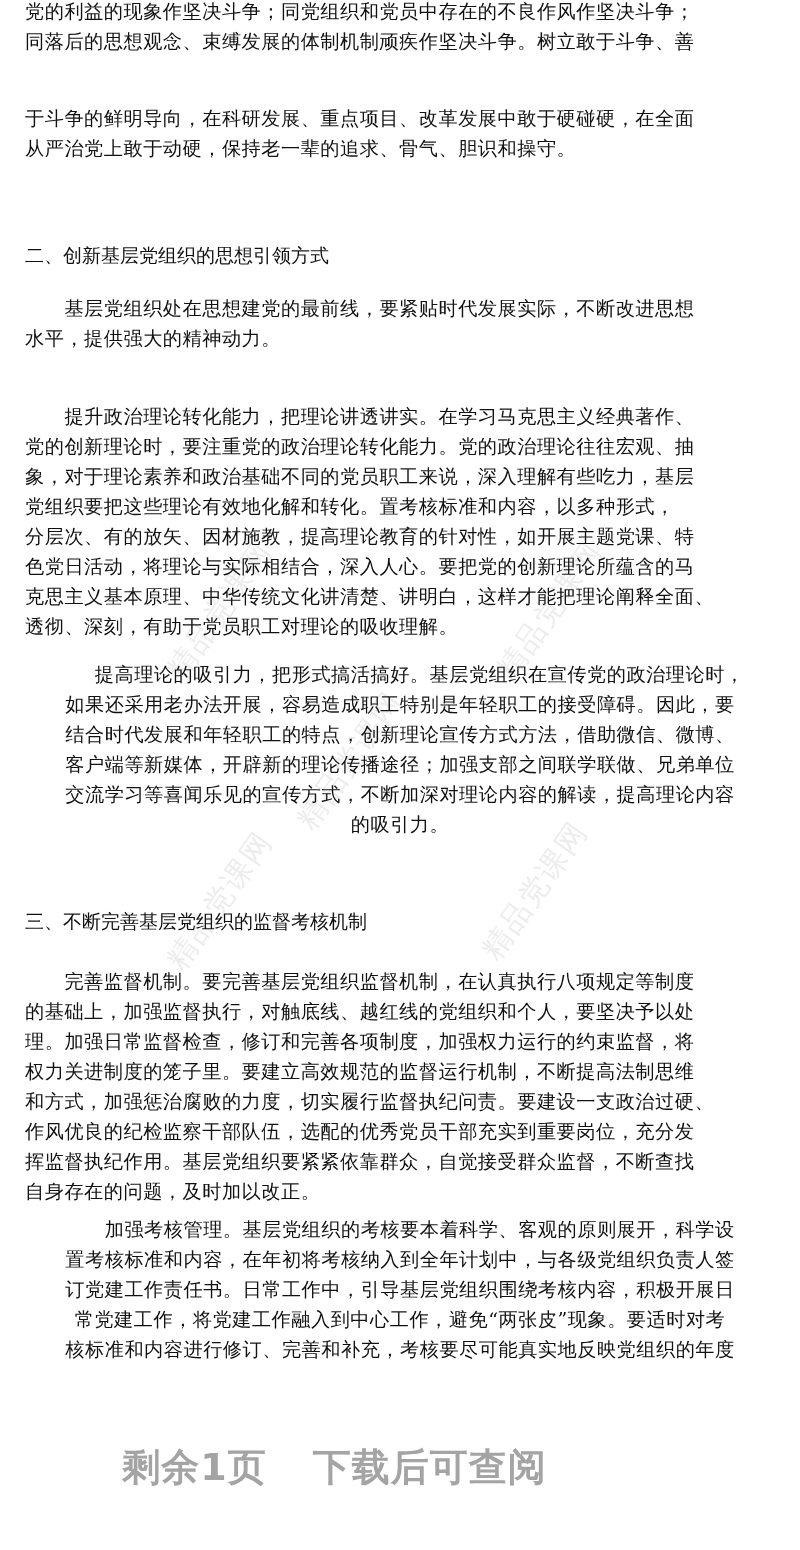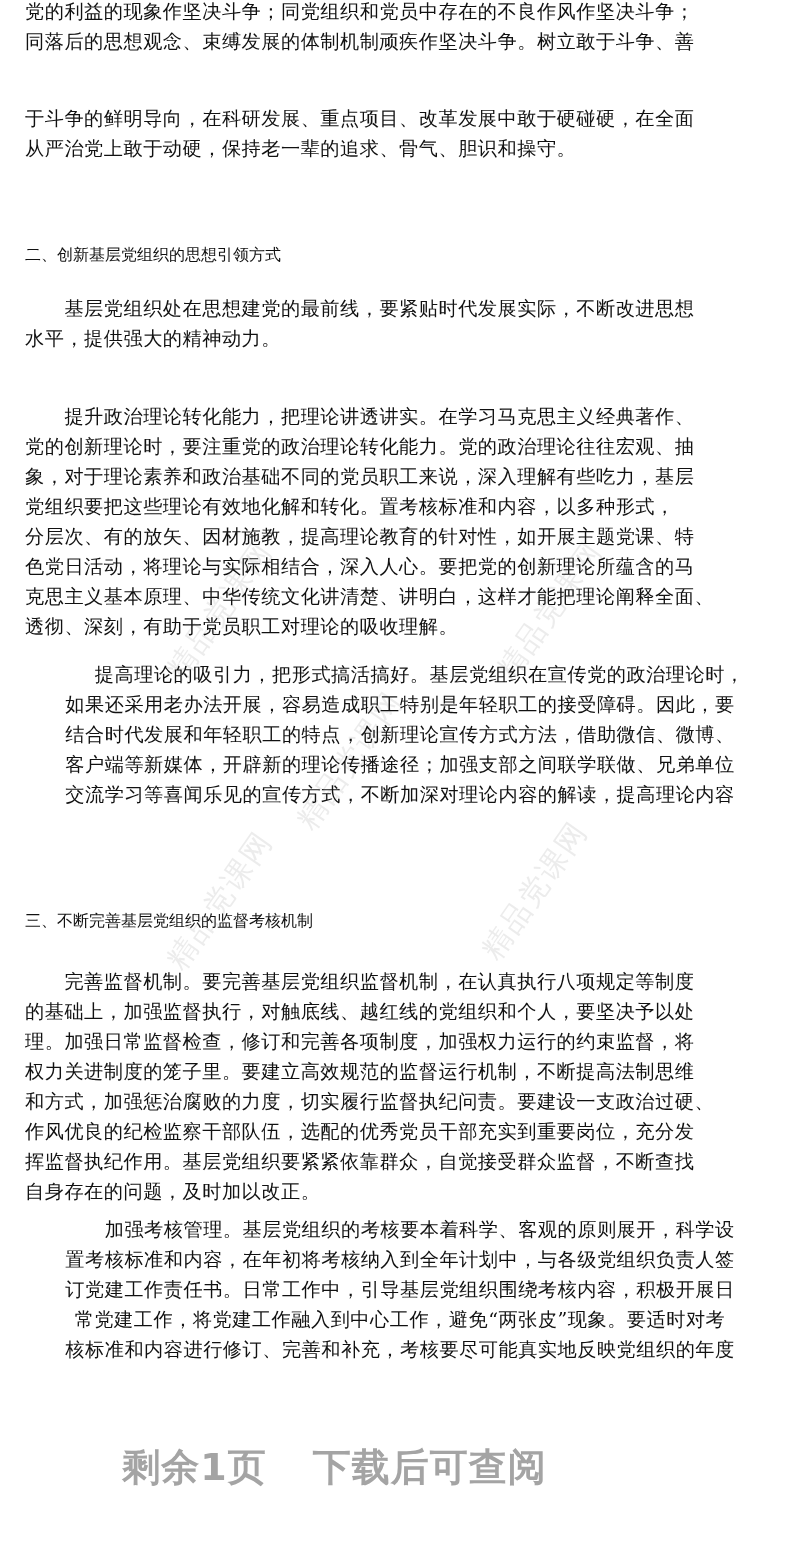--- a/index.html
+++ b/index.html
@@ -31,21 +31,21 @@
       letter-spacing: 0.5px;
       white-space: nowrap;
     }
     .line {
       display: block;
       height: 30px;
     }
     .heading {
       position: absolute;
       left: 25px;
-      font-size: 16px;
+      font-size: 19px;
       line-height: 30px;
       white-space: nowrap;
     }
     .watermark {
       position: absolute;
       font-family: "DejaVu Sans", sans-serif;
       font-size: 30px;
       color: rgba(170, 170, 170, 0.22);
       transform: rotate(-55deg);
       transform-origin: center center;
@@ -111,20 +111,21 @@
     <span class="line">克思主义基本原理、中华传统文化讲清楚、讲明白，这样才能把理论阐释全面、</span>
     <span class="line">透彻、深刻，有助于党员职工对理论的吸收理解。</span>
   </div>
 
   <div class="line-block" style="top:660px;text-align:center;">
     <span class="line">　　提高理论的吸引力，把形式搞活搞好。基层党组织在宣传党的政治理论时，</span>
     <span class="line">如果还采用老办法开展，容易造成职工特别是年轻职工的接受障碍。因此，要</span>
     <span class="line">结合时代发展和年轻职工的特点，创新理论宣传方式方法，借助微信、微博、</span>
     <span class="line">客户端等新媒体，开辟新的理论传播途径；加强支部之间联学联做、兄弟单位</span>
     <span class="line">交流学习等喜闻乐见的宣传方式，不断加深对理论内容的解读，提高理论内容</span>
+    <span class="line">的吸引力。</span>
   </div>
 
   <div class="heading" style="top:906px;">三、不断完善基层党组织的监督考核机制</div>
 
   <div class="line-block" style="top:959px;margin-top:8px;">
     <span class="line">　　完善监督机制。要完善基层党组织监督机制，在认真执行八项规定等制度</span>
     <span class="line">的基础上，加强监督执行，对触底线、越红线的党组织和个人，要坚决予以处</span>
     <span class="line">理。加强日常监督检查，修订和完善各项制度，加强权力运行的约束监督，将</span>
     <span class="line">权力关进制度的笼子里。要建立高效规范的监督运行机制，不断提高法制思维</span>
     <span class="line">和方式，加强惩治腐败的力度，切实履行监督执纪问责。要建设一支政治过硬、</span>

